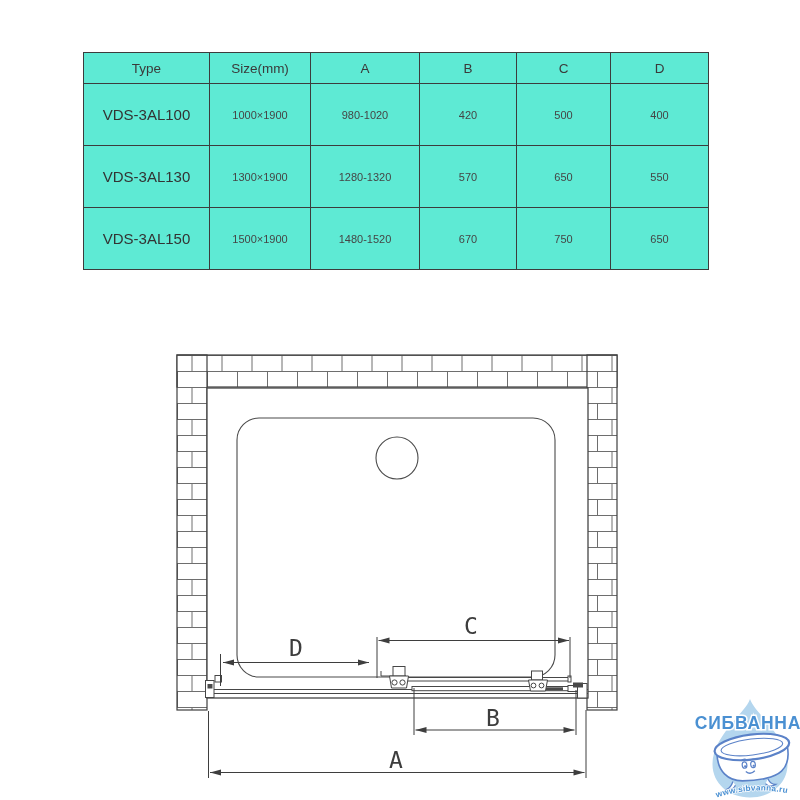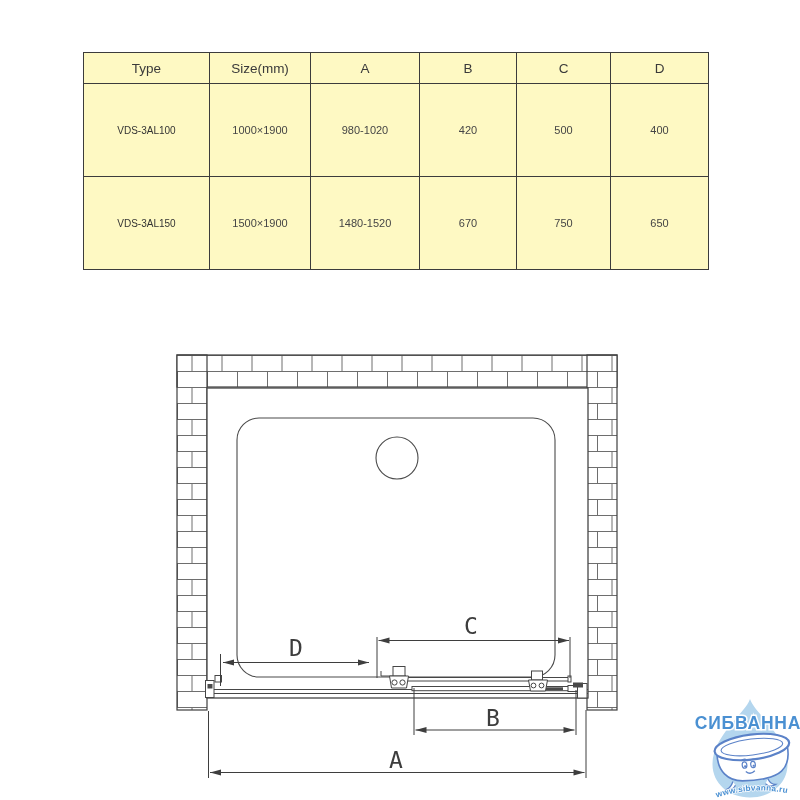--- a/index.html
+++ b/index.html
@@ -1,26 +1,26 @@
 <!DOCTYPE html>
 <html><head>
 <meta charset="utf-8">
 <style>
   html,body{margin:0;padding:0;background:#fff;}
   .canvas{position:relative;width:800px;height:800px;background:#ffffff;overflow:hidden;
           font-family:"Liberation Sans",sans-serif;}
   
   table.spec{position:absolute;left:83px;top:52px;width:625px;height:218px;
-             border-collapse:collapse;table-layout:fixed;background:#fef9c3;
+             border-collapse:collapse;table-layout:fixed;background:#5eead4;
              border:1.5px solid #3c3c3c;}
   table.spec th,table.spec td{border:1px solid #3c3c3c;text-align:center;vertical-align:middle;
              padding:0;font-weight:400;color:#3a3a3a;overflow:hidden;white-space:nowrap;}
   table.spec th{font-size:13.5px;}
   table.spec td{font-size:11px;color:#454545;}
-  table.spec td:first-child{font-size:10px;color:#333;}
+  table.spec td:first-child{font-size:15px;color:#333;}
   table.spec tr{height:31px;}
   
   svg.diagram{position:absolute;left:0;top:0;}
   .dimlabel{font-family:"DejaVu Sans Mono",monospace;font-size:23px;fill:#3d3d3d;}
   .brand{font-family:"Liberation Sans",sans-serif;font-weight:bold;font-size:17.5px;
          letter-spacing:.8px;paint-order:stroke;stroke:#ffffff;stroke-width:3px;}
   .site{font-family:"Liberation Sans",sans-serif;font-weight:bold;font-size:8.2px;
         letter-spacing:.3px;paint-order:stroke;stroke:#ffffff;stroke-width:1.4px;}
 </style>
 </head>
@@ -48,20 +48,28 @@
         </tr>
     </thead>
     <tbody>
         <tr>
           <td>VDS-3AL100</td>
           <td>1000×1900</td>
           <td>980-1020</td>
           <td>420</td>
           <td>500</td>
           <td>400</td>
+        </tr>
+        <tr>
+          <td>VDS-3AL130</td>
+          <td>1300×1900</td>
+          <td>1280-1320</td>
+          <td>570</td>
+          <td>650</td>
+          <td>550</td>
         </tr>
         <tr>
           <td>VDS-3AL150</td>
           <td>1500×1900</td>
           <td>1480-1520</td>
           <td>670</td>
           <td>750</td>
           <td>650</td>
         </tr>
       </tbody>

